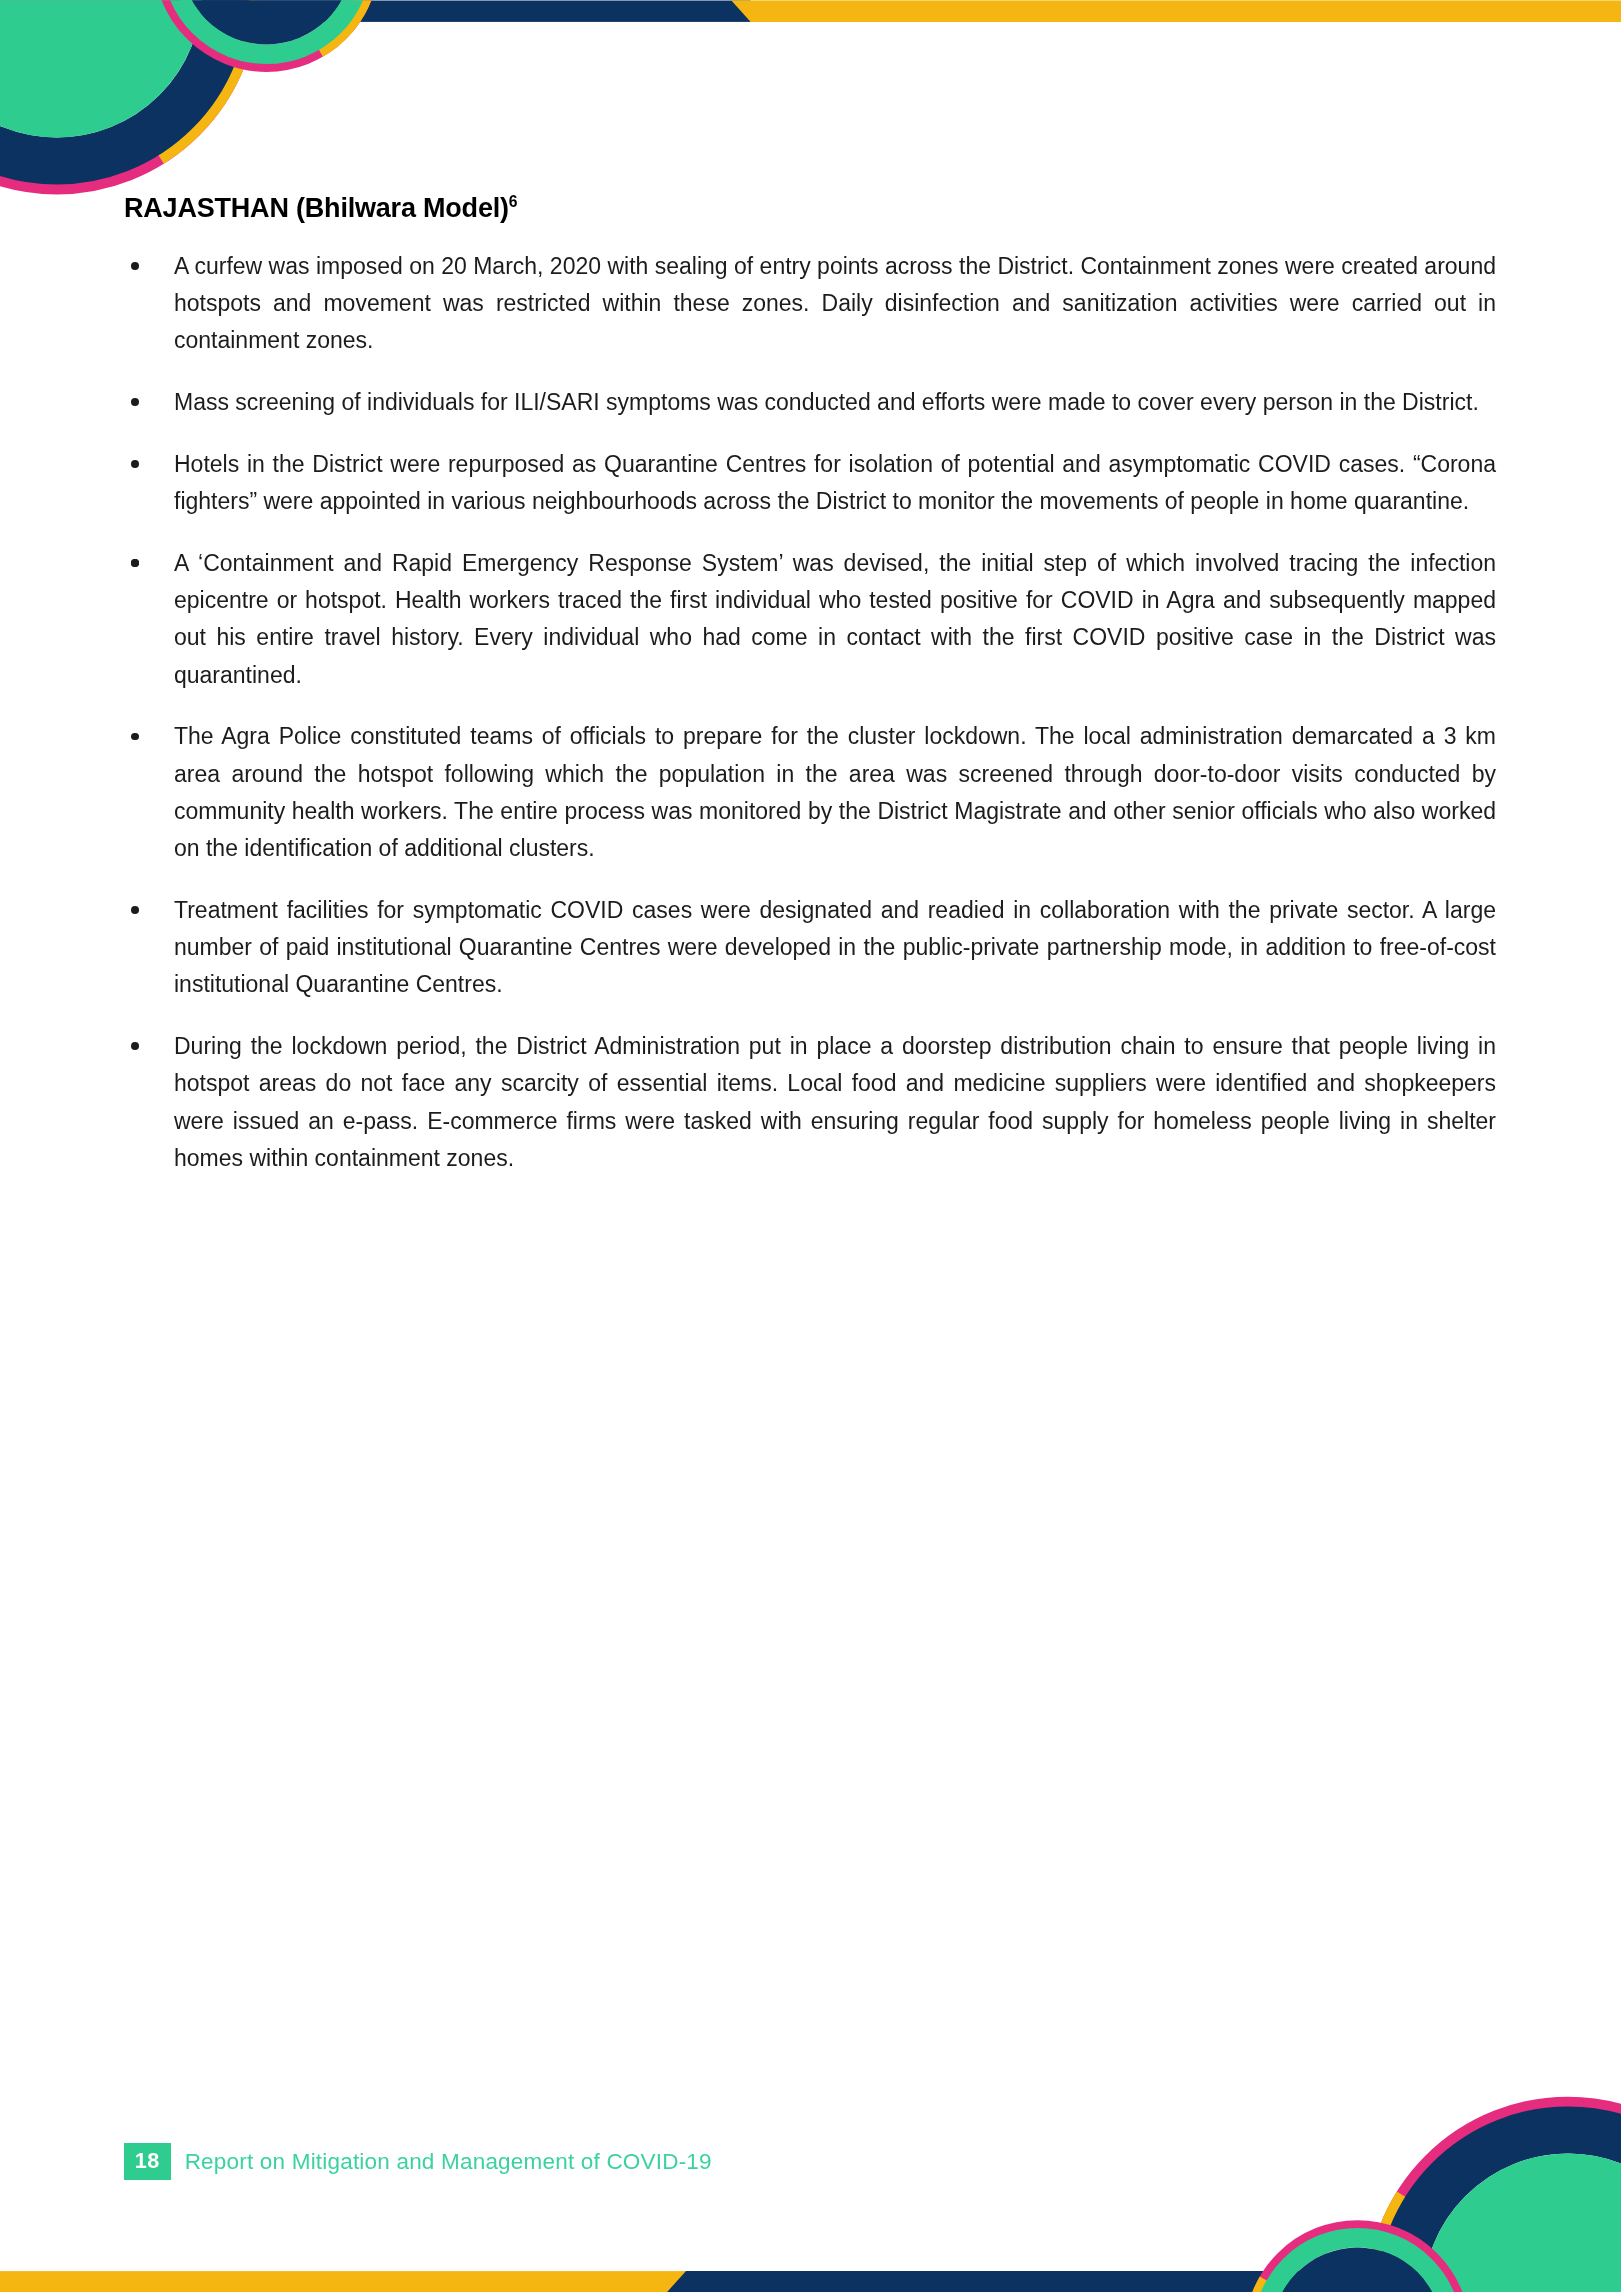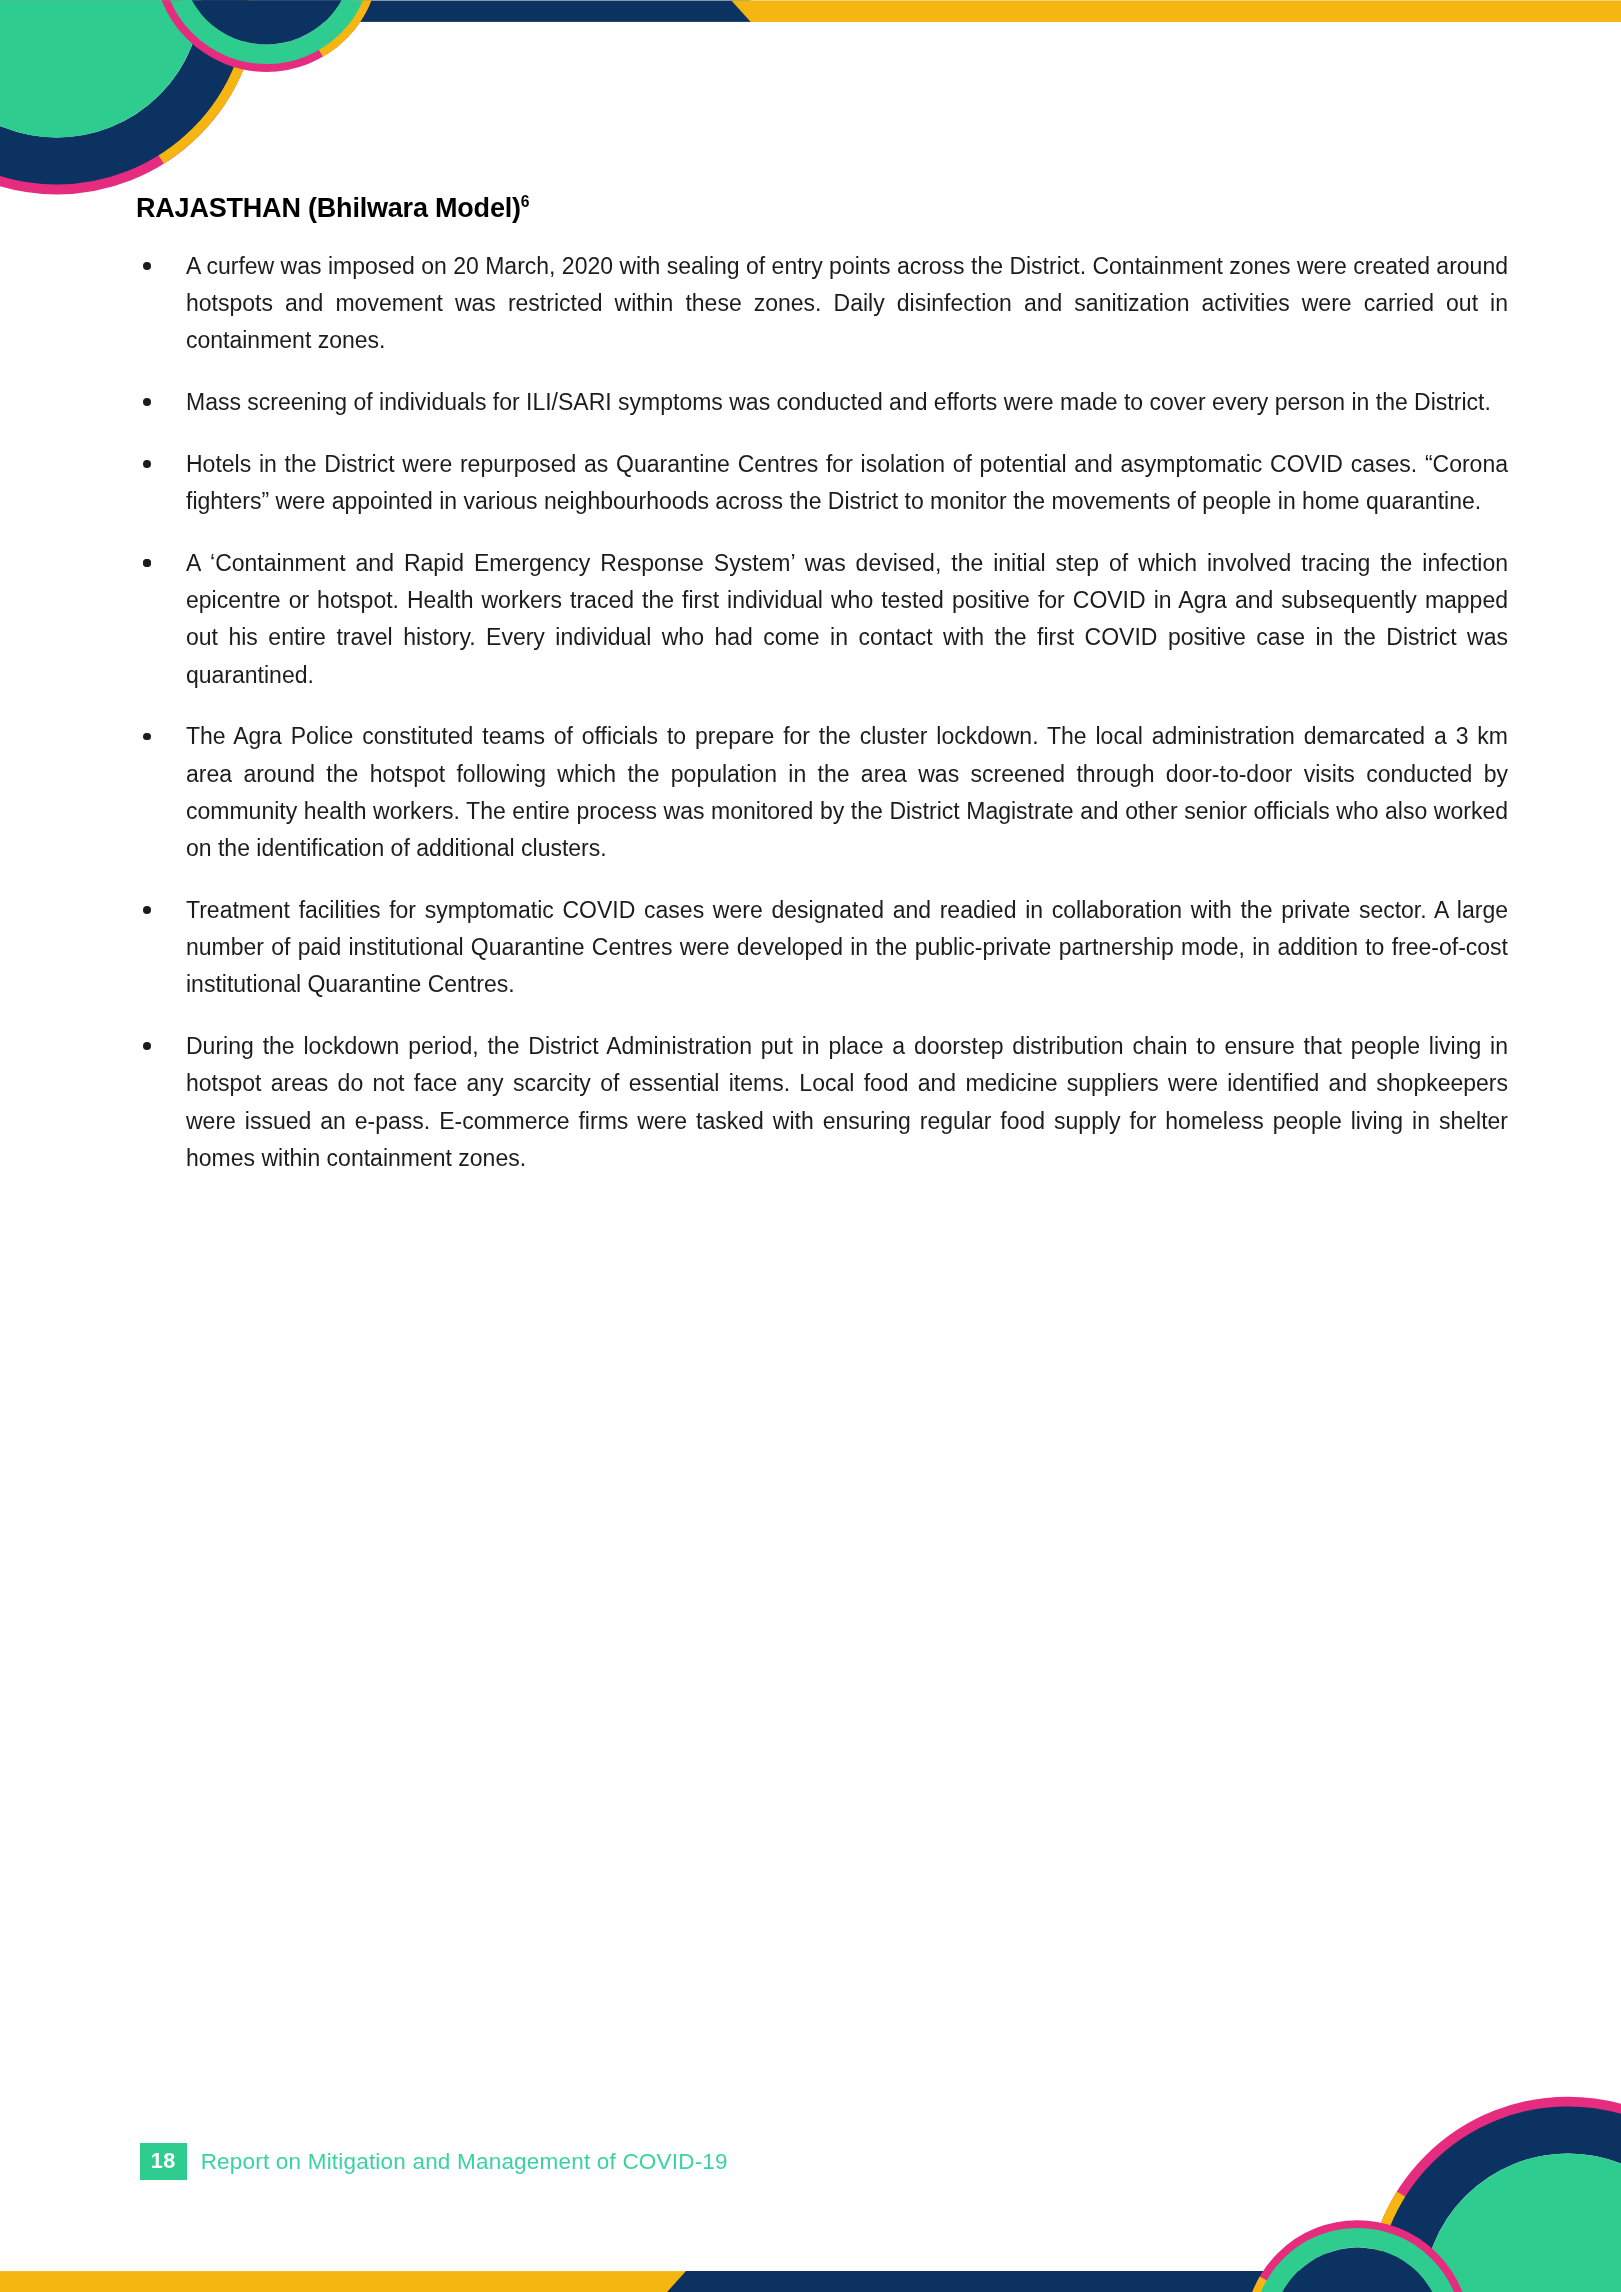--- a/index.html
+++ b/index.html
@@ -30,21 +30,21 @@
   .page-content {
     position: absolute;
     left: 0;
     top: 0;
     width: 1621px;
     height: 2293px;
   }
 
   .content-col {
     position: absolute;
-    left: 136px;
+    left: 124px;
     top: 192px;
     width: 1373px;
   }
 
   h2.section-heading {
     font-size: 27px;
     font-weight: bold;
     letter-spacing: -0.2px;
     margin: 0 0 23.5px 0;
     color: #000000;
@@ -83,21 +83,21 @@
     top: 0.62em;
     width: 7.8px;
     height: 7.8px;
     border-radius: 50%;
     background: #1c1c1c;
   }
 
   
   .footer {
     position: absolute;
-    left: 140px;
+    left: 124px;
     top: 2145px;
     display: flex;
     align-items: center;
     height: 33px;
   }
   .footer .page-num-box {
     background: #2ecc8f;
     color: #ffffff;
     font-size: 21.6px;
     font-weight: bold;

